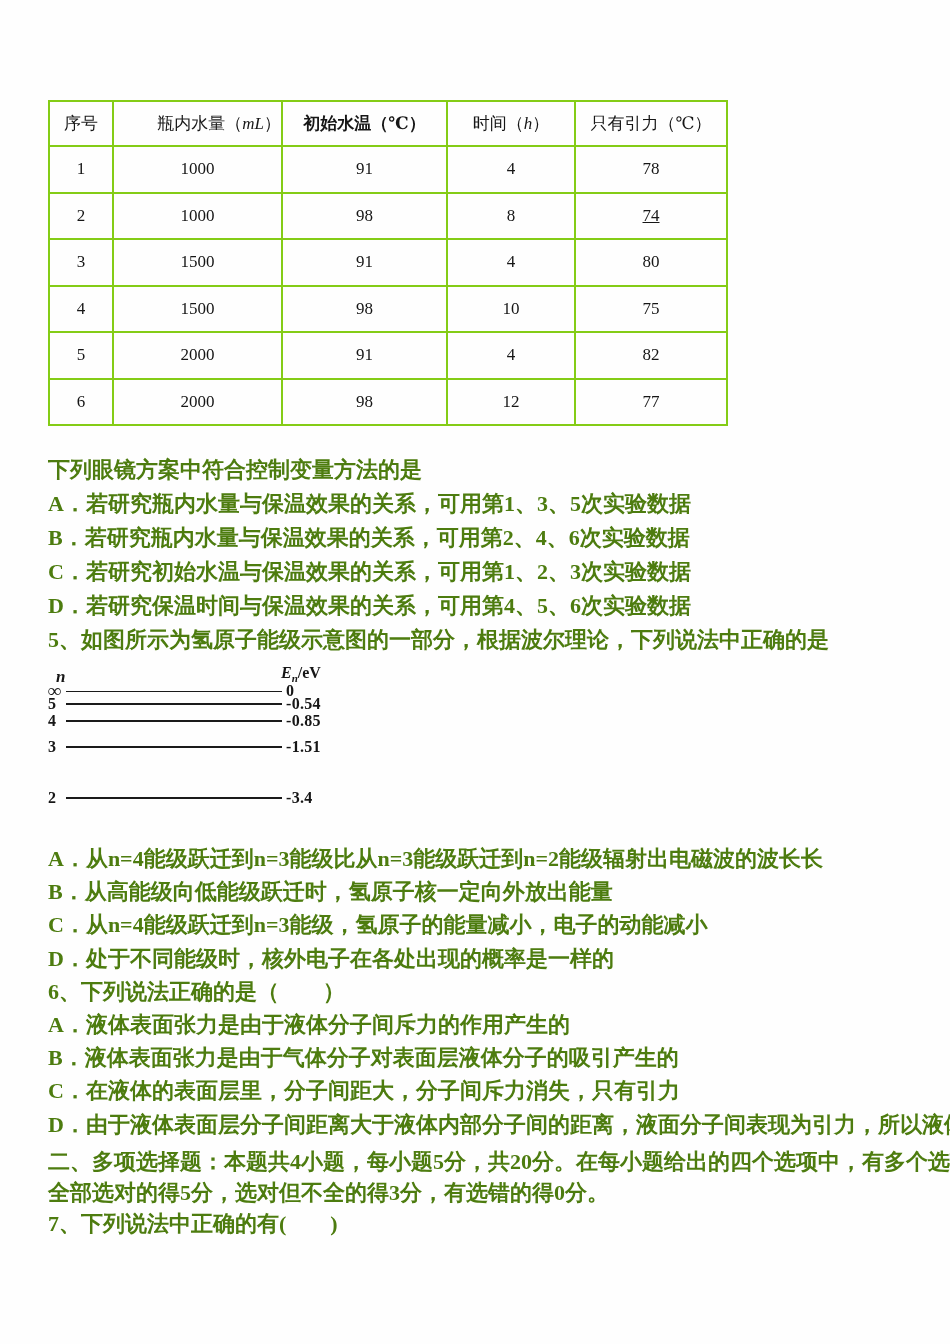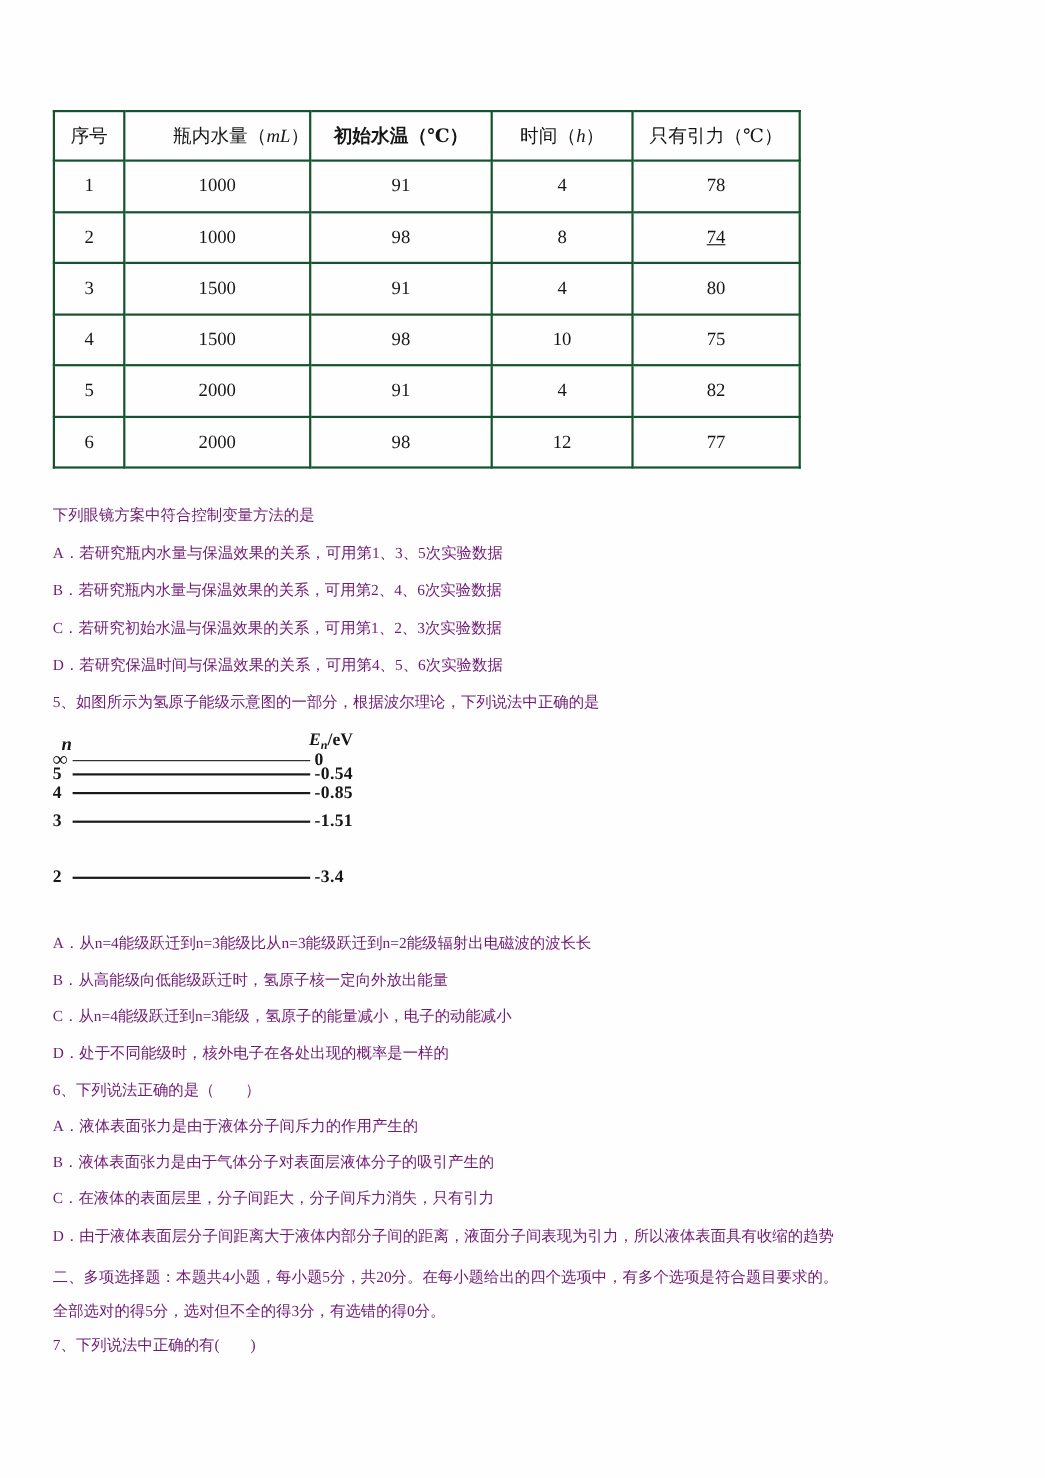--- a/index.html
+++ b/index.html
@@ -14,32 +14,32 @@
   .page { position: absolute; inset: 0; background: #fefefe; }
 
   
   table.exp-table {
     position: absolute; left: 48px; top: 100px;
     width: 668px;
     border-collapse: collapse;
     table-layout: fixed;
   }
   table.exp-table td {
-    border: 2px solid #14532d;
+    border: 2px solid #84cc16;
     text-align: center; vertical-align: middle;
     font-size: 17px;
     padding: 0;
   }
   table.exp-table thead tr { height: 45px; }
   table.exp-table tbody tr { height: 46.5px; }
   table.exp-table i { font-style: italic; font-family: "Liberation Serif", "DejaVu Serif", serif; }
 
   
   .tblock { position: absolute; left: 48px; }
-  .line { font-size: 14px; white-space: nowrap; color: #701a75; }
+  .line { font-size: 22px; white-space: nowrap; color: #4d7c0f; font-weight: bold; }
   #q4-block .line { line-height: 34px; }
   #q5-options-block .line { line-height: 33.2px; }
   #section-block .line { line-height: 31px; }
   #q4-block { top: 453px; }
   #q5-options-block { top: 842px; }
   #section-block { top: 1146px; }
 
   
   .diagram {
     position: absolute; left: 48px; top: 668px;

